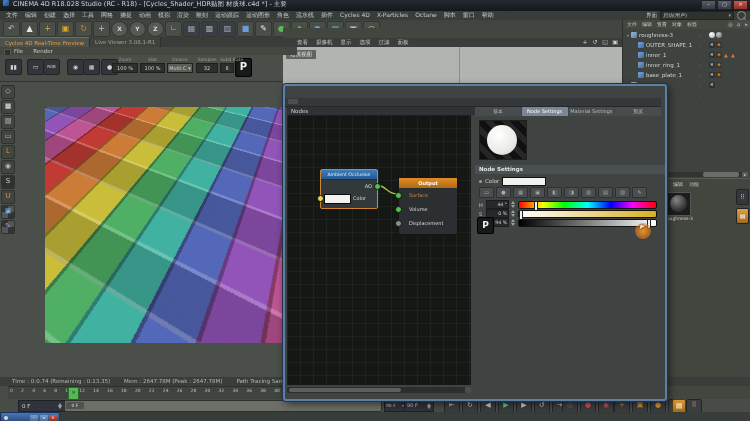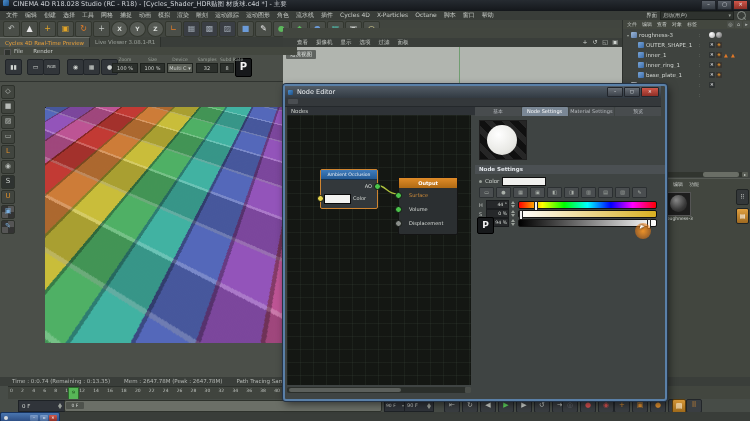--- a/index.html
+++ b/index.html
@@ -612,29 +612,20 @@
       <span>MAXON CINEMA 4D</span>
     </div>
   <div class="abs mini">
     <span class="dot"></span>
     <span class="mwb" style="margin-left:auto;">–</span>
     <span class="mwb">▫</span>
     <span class="mwb red" style="margin-left:1px;">✕</span>
   </div>
 
   <div class="abs ne">
-    <div class="ne-title">
-      <span class="appicon"></span>
-      <span>Node Editor</span>
-      <span class="winbtns">
-        <span class="ne-btn">–</span>
-        <span class="ne-btn">▢</span>
-        <span class="ne-btn close">✕</span>
-      </span>
-    </div>
     <div class="ne-strip">
         <span class="sb"></span>
       </div>
     <div class="ne-nodesbar">Nodes</div>
 
     <div class="ne-canvas">
       <svg class="ne-svg">
         <path d="M 89 70 C 99 70, 100 79, 110 79" stroke="#aec23e" stroke-width="1.4" fill="none"></path>
       </svg>
       <div class="node node-ao">

